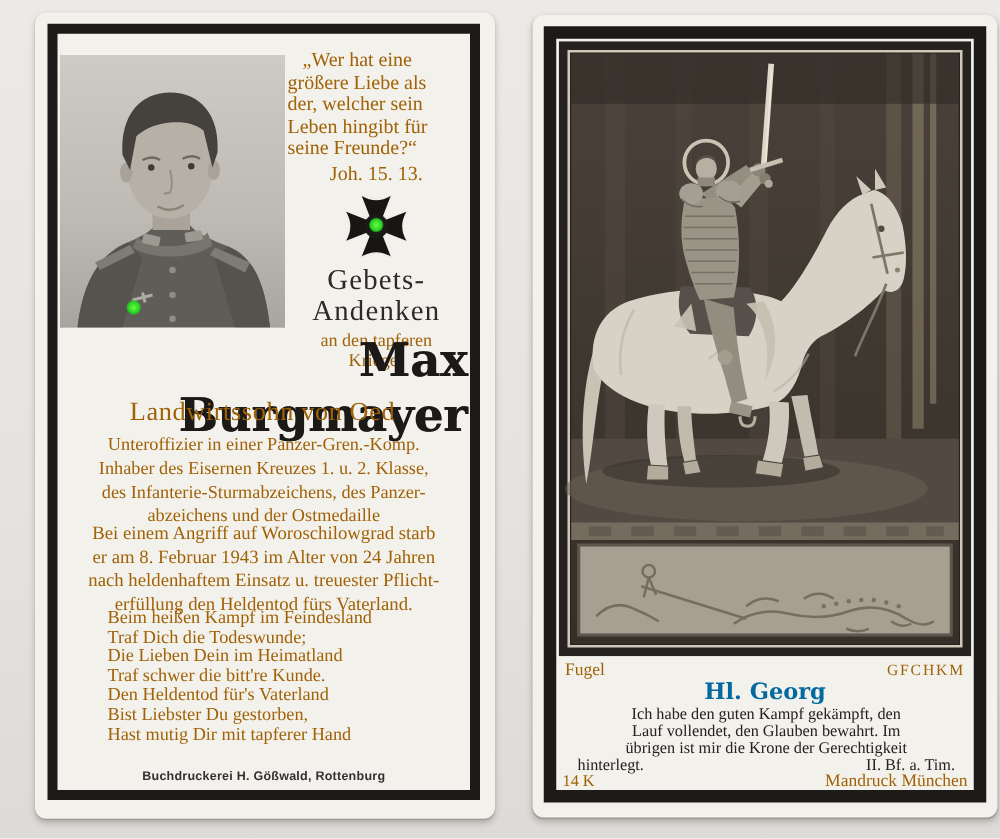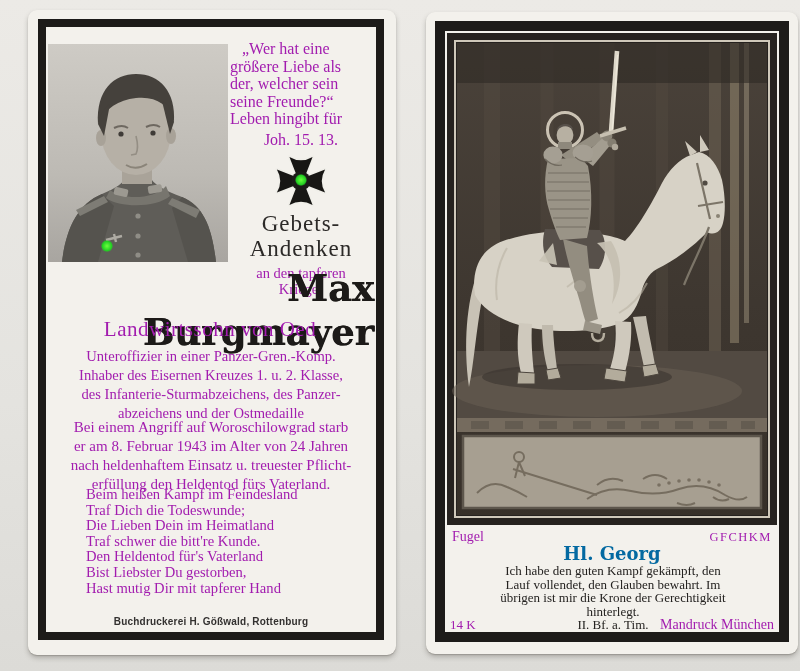--- a/index.html
+++ b/index.html
@@ -6,21 +6,21 @@
   body{width:800px;height:671px;overflow:hidden;
        font-family:"Liberation Serif", serif;}
   .scene{position:relative;width:800px;height:671px;
          background:linear-gradient(180deg,#eceae6 0%,#e4e3df 60%,#dcdbd7 100%);}
   .card{position:absolute;background:#f3f1ec;border-radius:9px;
         box-shadow:0 3px 5px rgba(70,66,60,.30),0 1px 1px rgba(70,66,60,.25);}
   .frame{position:absolute;border:8px solid #1d1b19;}
   .left-card .frame{left:10px;top:9px;right:12px;bottom:15px;}
   .right-card .frame{left:9px;top:9px;right:9px;bottom:12px;border-width:10px;}
 
-  .txt{color:#a21caf;}
+  .txt{color:#a16207;}
 
   
   .portrait{position:absolute;left:20px;top:34px;width:180px;height:218px;
             box-shadow:inset 0 0 14px rgba(40,38,35,.35);}
   .lc-col{position:absolute;left:202px;top:30px;width:142px;}
   .quote-line{font-size:16px;line-height:17.6px;white-space:nowrap;}
   .q0{padding-left:12px;}
   .quote-ref{font-size:16px;text-align:center;margin-top:3px;}
   .cross-wrap{position:relative;width:54px;height:54px;margin:5px auto 3px;}
   .gebets{font-size:23px;line-height:25px;letter-spacing:1px;text-align:center;color:#2c2a28;}
@@ -49,21 +49,21 @@
   
   .pic{position:absolute;left:21px;top:21px;width:330px;height:492px;}
   .cap-row{position:absolute;left:26px;right:26px;top:517px;display:flex;
            justify-content:space-between;align-items:baseline;}
   .artist{font-size:14px;}
   .pubcode{font-size:12.5px;letter-spacing:1.5px;}
   .rc-title{position:absolute;left:20px;right:20px;top:531px;text-align:center;
             font-family:"DejaVu Serif",serif;font-weight:bold;font-size:18px;color:#0369a1;}
   .rc-quote{position:absolute;left:36px;right:34px;top:552px;text-align:center;}
   .rc-quote div{font-size:13px;line-height:13.6px;white-space:nowrap;color:#242220;}
-  .rc-last{display:flex;justify-content:space-between;flex-direction:column;}
+  .rc-last{display:flex;justify-content:space-between;}
   .rc-bottom{position:absolute;left:24px;right:24px;top:605px;display:flex;
              justify-content:space-between;align-items:baseline;}
   .plate{font-size:13px;}
   .printer2{font-size:14px;}
 </style>
 </head>
 <body>
 
 <div class="scene">
 
@@ -113,22 +113,22 @@
         <circle cx="90" cy="211" r="2.6" fill="#8f8d86"></circle>
         <path d="M58,196 l16,-4 m-8,-2 l2,8" stroke="#aeaba3" stroke-width="2.4" fill="none"></path>
       </svg>
       <span class="green-dot" style="left:53px;top:196px;"></span>
     </div>
 
     <div class="lc-col">
       <div class="txt quote-line q0">„Wer hat eine</div>
       <div class="txt quote-line">größere Liebe als</div>
       <div class="txt quote-line">der, welcher sein</div>
+      <div class="txt quote-line">Leben hingibt für</div>
       <div class="txt quote-line">seine Freunde?“</div>
-      <div class="txt quote-line">Leben hingibt für</div>
       <div class="txt quote-ref">Joh. 15. 13.</div>
 
       <div class="cross-wrap">
         <svg width="54" height="54" viewBox="0 0 56 56">
           <g fill="#161614" stroke="#ececе6" stroke-width="0"></g>
           <g style="paint-order:stroke" stroke="#efeee8" stroke-width="3" fill="#171614" stroke-linejoin="round">
             <path d="M16,3 Q28,10 40,3 L33,21 Q28,24.5 23,21 Z"></path>
             <path d="M53,16 Q46,28 53,40 L35,33 Q31.5,28 35,23 Z"></path>
             <path d="M40,53 Q28,46 16,53 L23,35 Q28,31.5 33,35 Z"></path>
             <path d="M3,40 Q10,28 3,16 L21,23 Q24.5,28 21,33 Z"></path>

